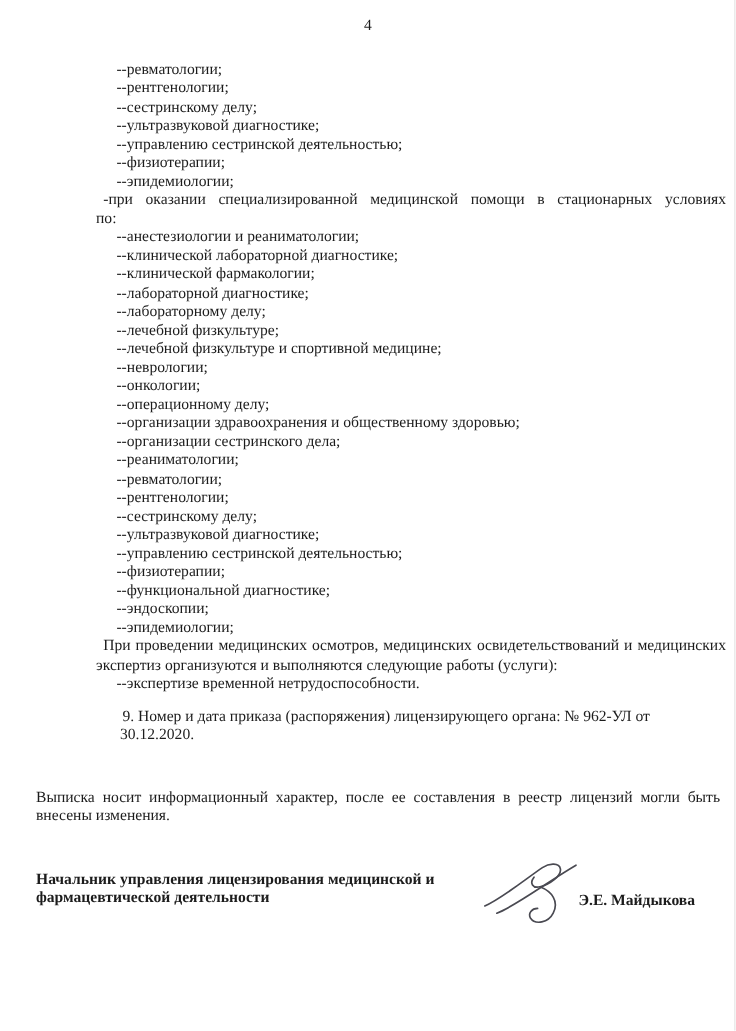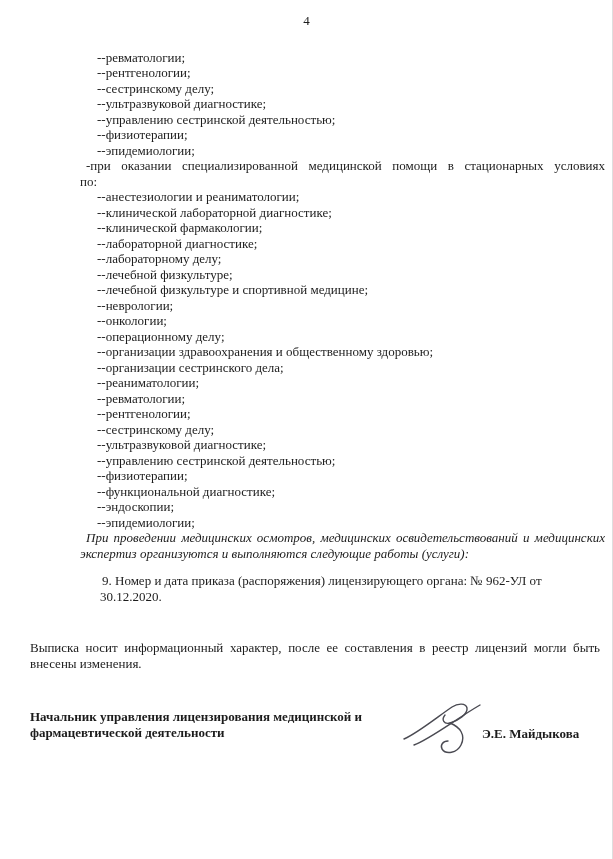--- a/index.html
+++ b/index.html
@@ -15,21 +15,21 @@
     color: #1c1c1c;
     overflow: hidden;
     box-shadow: inset -1px 0 0 #dedede;
   }
   .page-number { padding-top: 13px; text-align: center; }
   .body { margin: 21px 8px 0 80px; }
   .list { margin-left: 17px; }
   .list-line { white-space: nowrap; }
   .intro-line1 { margin-left: 6px; text-align: justify; text-align-last: justify; }
   .intro-line2 { margin-left: 0; }
-  .para-justify { text-align: justify; text-indent: 6px; font-style: italic; }
+  .para-justify { text-align: justify; text-indent: 6px; }
   .expertise-intro { margin-left: 6px; }
   .item9 { margin-top: 12px; }
   .item9-line1 { margin-left: 22px; }
   .item9-line2 { margin-left: 20px; }
   .disclaimer { margin: 36px 13px 0 30px; text-align: justify; }
   .sig-row { position: relative; margin: 38px 0 0 30px; height: 70px; font-weight: bold; }
   .sig-title { width: 335px; }
   .sig-mark { position: absolute; left: 370px; top: -8px; }
   .sig-name { position: absolute; left: 452px; top: 17px; white-space: nowrap; }
 </style>
@@ -77,20 +77,21 @@
         <div class="list-line">--физиотерапии;</div>
         <div class="list-line">--функциональной диагностике;</div>
         <div class="list-line">--эндоскопии;</div>
         <div class="list-line">--эпидемиологии;</div>
       </div>
 
     <div class="para-justify">При проведении медицинских осмотров, медицинских освидетельствований и медицинских экспертиз организуются и выполняются следующие работы (услуги):</div>
 
 
     <div class="list">
+        <div class="list-line">--экспертизе временной нетрудоспособности.</div>
       </div>
 
     <div class="item9">
       <div class="item9-line1">9. Номер и дата приказа (распоряжения) лицензирующего органа: № 962-УЛ от</div>
       <div class="item9-line2">30.12.2020.</div>
     </div>
 
   </div>
 
   <div class="disclaimer">Выписка носит информационный характер, после ее составления в реестр лицензий могли быть внесены изменения.</div>

